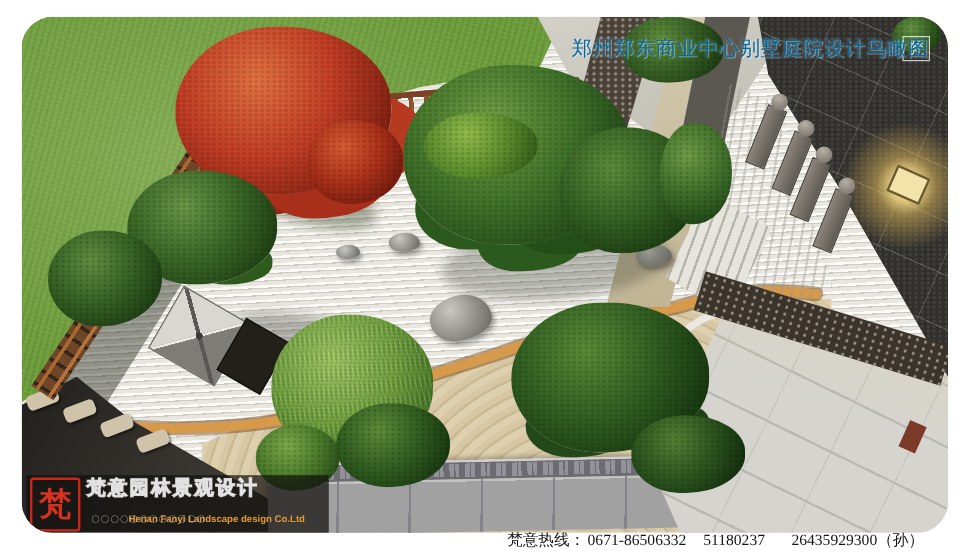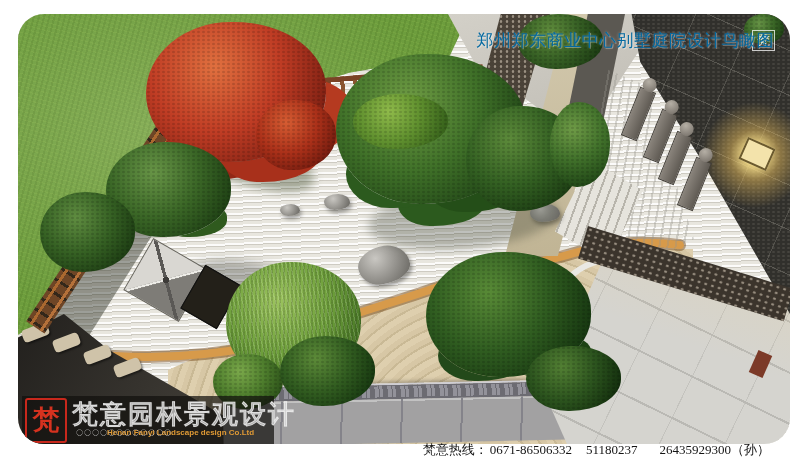--- a/index.html
+++ b/index.html
@@ -165,21 +165,21 @@
   .bush-re{left:726px;top:0;width:40px;height:30px;--hi:#679446;--mid:#3a6626;--lo:#1e4014;}
 
   
   .title{right:16px;top:15px;font-size:17px;font-weight:400;color:#0369a1;letter-spacing:.5px;
     text-shadow:0 0 3px rgba(255,255,255,.4),1px 1px 0 rgba(255,255,255,.3);white-space:nowrap;}
   .badge{left:734px;top:16px;width:21px;height:19px;border:1px solid rgba(255,255,255,.75);
     color:rgba(255,255,255,.85);font-size:13px;line-height:19px;text-align:center;}
   .logo{left:4px;top:382px;width:252px;height:48px;background:rgba(18,16,14,.72);}
   .logo .seal{left:3px;top:2px;width:38px;height:41px;border:2px solid #c8281c;border-radius:3px;
     color:#d5321f;font-size:27px;font-weight:700;line-height:41px;text-align:center;}
-  .logo .brand{left:50px;top:1px;font-size:26px;font-weight:400;letter-spacing:2px;white-space:nowrap;
+  .logo .brand{left:50px;top:1px;font-size:16px;font-weight:700;letter-spacing:2px;white-space:nowrap;
     color:rgba(235,235,235,.55);-webkit-text-stroke:1px rgba(240,240,240,.85);
     text-shadow:0 0 2px rgba(255,255,255,.25);}
   .logo .subrow{left:50px;top:32px;width:200px;white-space:nowrap;}
   .logo .company{font-size:8px;font-weight:700;color:#e09a35;margin-left:35px;}
   .logo .dots{font-size:7px;color:#ddd;letter-spacing:1px;margin-left:4px;}
 
   .footer{position:absolute;right:30px;top:441px;font-family:"Liberation Serif",serif;
     font-size:13px;color:#141414;white-space:nowrap;}
   .footer .ph1{margin-left:2px;} .footer .ph2{margin-left:14px;} .footer .ph3{margin-left:22px;}
 </style>

